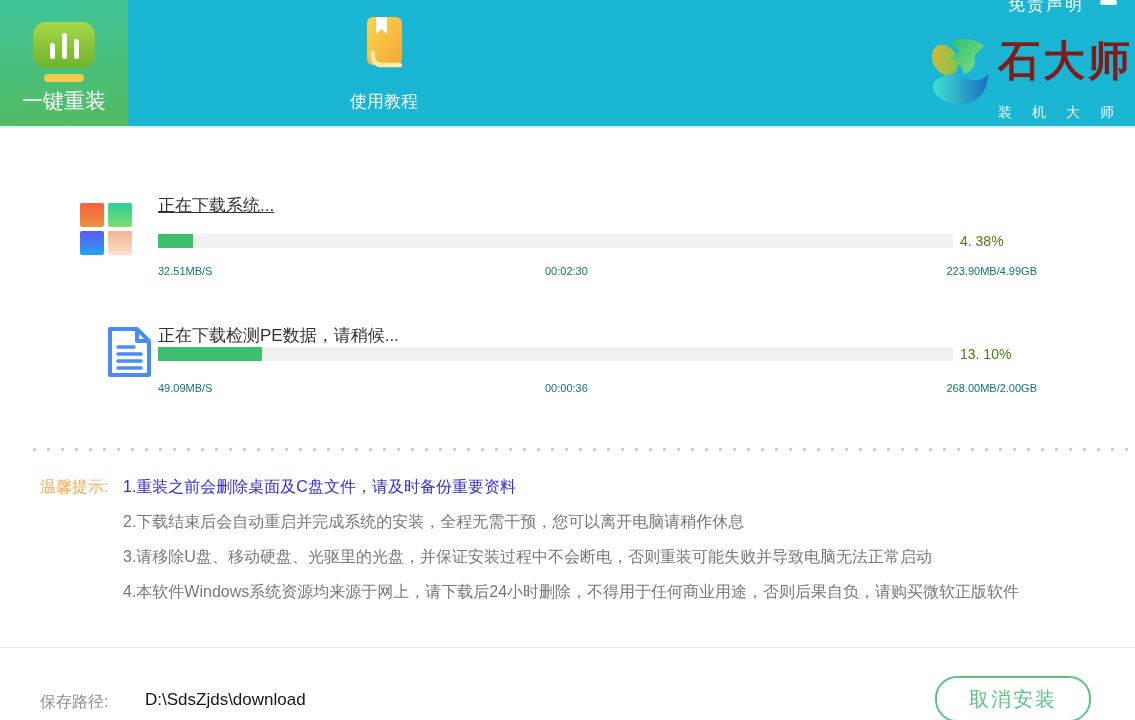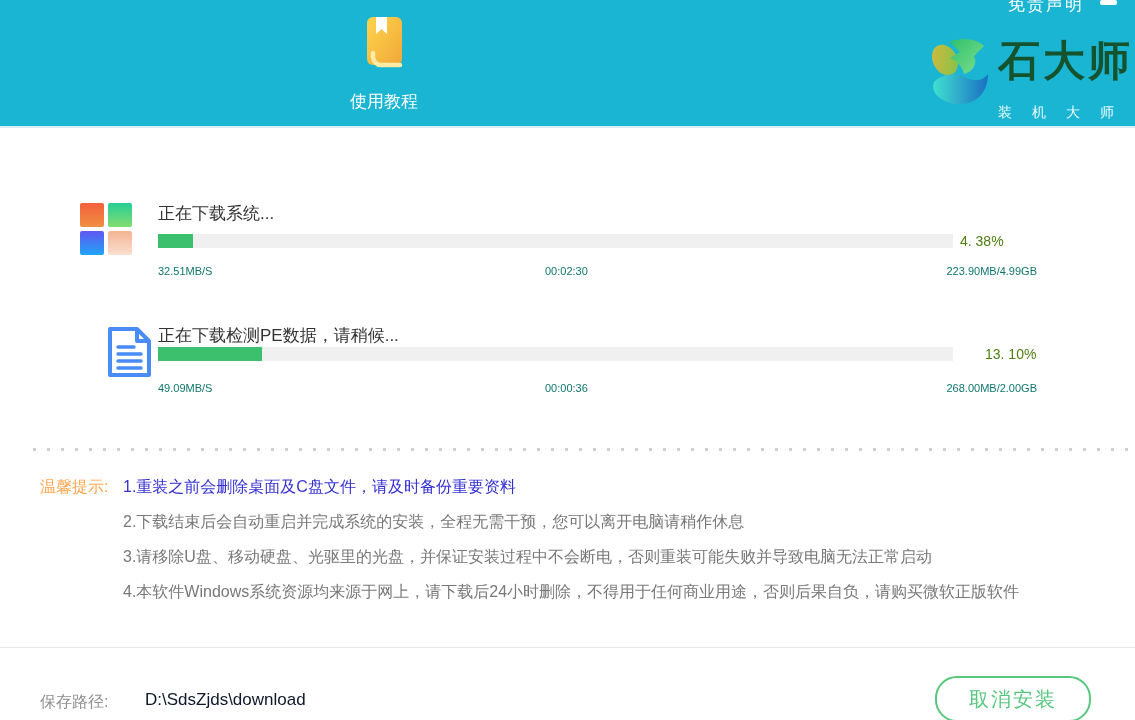--- a/index.html
+++ b/index.html
@@ -28,38 +28,38 @@
     padding-bottom:9px;box-sizing:border-box;
   }
   .chart-icon .bar{width:5px;background:#fff;border-radius:3px;}
   .chart-icon .b1{height:16px;} .chart-icon .b2{height:26px;} .chart-icon .b3{height:20px;}
   .tab-underline{width:40px;height:8px;border-radius:4px;background:#f2c94c;margin-top:6px;}
   .tab2 svg{margin-top:13px;} .tab3 svg{margin-top:15px;}
   .disclaimer{position:absolute;left:1008px;top:-7px;color:#ffffff;font-size:17px;letter-spacing:2px;white-space:nowrap;cursor:pointer;}
   .minimize{position:absolute;left:1100px;top:0;width:17px;height:5px;background:#ffffff;border-radius:2px;cursor:pointer;}
   .brand{position:absolute;left:926px;top:36px;display:flex;align-items:flex-start;}
   .brand-text{margin-left:8px;overflow:hidden;}
-  .brand-name{font-size:42px;font-weight:bold;color:#14532d;line-height:50px;letter-spacing:3px;white-space:nowrap;}
+  .brand-name{font-size:42px;font-weight:bold;color:#7f1d1d;line-height:50px;letter-spacing:3px;white-space:nowrap;}
   .brand-sub{font-size:14px;color:#ebfbff;letter-spacing:20px;white-space:nowrap;margin-top:18px;}
   
   .win-icon{position:absolute;left:80px;top:203px;width:52px;height:52px;
     display:grid;grid-template-columns:24px 24px;grid-template-rows:24px 24px;gap:4px;}
   .win-icon div{border-radius:2px;}
   .sq-tl{background:linear-gradient(180deg,#f4603c,#f09043);}
   .sq-tr{background:linear-gradient(180deg,#27ce96,#83dd70);}
   .sq-bl{background:linear-gradient(180deg,#6156f2,#1fa6f6);}
   .sq-br{background:linear-gradient(180deg,#f3b492,#fbe0cf);}
   .doc-icon{position:absolute;left:101px;top:326px;}
   .dl-title{position:absolute;left:158px;font-size:17px;color:#333;white-space:nowrap;}
-  .t1{top:202px;} .t2{top:324px;}
+  .t1{top:194px;text-decoration:underline;} .t2{top:324px;}
   .track{position:absolute;left:158px;width:795px;height:14px;background:#f0f0f0;}
   .tr1{top:234px;} .tr2{top:347px;}
   .fill{height:100%;background:#3dc06d;}
   .pct{position:absolute;left:960px;font-size:14px;color:#4d7c0f;white-space:nowrap;}
-  .p1{top:233px;} .p2{top:346px;margin-left:25px;}
+  .p1{top:233px;} .p2{top:346px;}
   .stat{position:absolute;font-size:11px;color:#0f766e;white-space:nowrap;}
   .speed{left:158px;} .time{left:545px;} .size{right:98px;text-align:right;}
   .row1{top:265px;} .row2{top:382px;}
   
   .dotted-sep{position:absolute;left:33px;top:448px;width:1102px;height:3px;
     background:repeating-linear-gradient(90deg,#cfcfcf 0 3px,transparent 3px 14px);}
   .tips-label{position:absolute;left:40px;top:477px;font-size:16px;color:#ffa64d;white-space:nowrap;}
   .tip{position:absolute;left:123px;font-size:16px;color:#787878;white-space:nowrap;}
   .tip.hl{color:#3530d4;}
   .l0{top:477px;} .l1{top:512px;} .l2{top:547px;} .l3{top:582px;}
@@ -71,20 +71,29 @@
     border:2px solid #57c77e;border-radius:22px;background:#ffffff;color:#57c77e;
     font-size:20px;font-family:inherit;cursor:pointer;letter-spacing:2px;}
 </style>
 </head>
 <body>
 
 <div>
 
   <div class="header">
 
+    <div class="tab active">
+      <div class="chart-icon">
+        <span class="bar b1"></span>
+          <span class="bar b2"></span>
+          <span class="bar b3"></span>
+      </div>
+      <div class="tab-underline"></div>
+      <div class="tab-label">一键重装</div>
+    </div>
 
 
     <div class="tab tab3">
       <svg width="40" height="60" viewBox="0 0 40 60">
         <defs>
           <linearGradient id="bookg" x1="0" y1="0" x2="1" y2="1">
             <stop offset="0" stop-color="#ffd44d"></stop>
               <stop offset="1" stop-color="#f0a838"></stop>
           </linearGradient>
         </defs>

